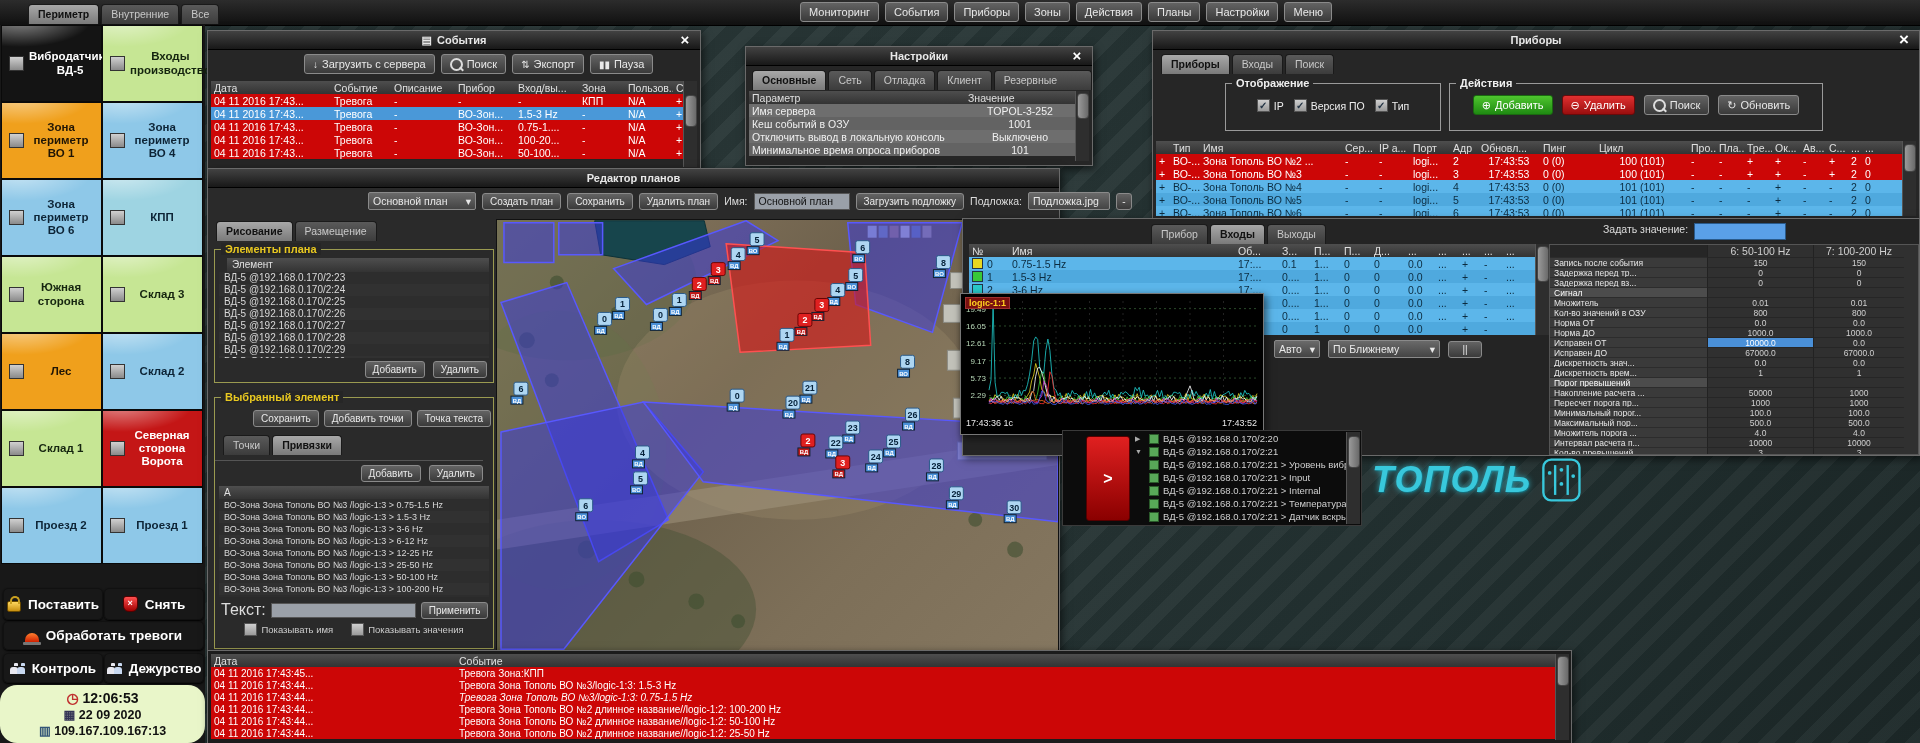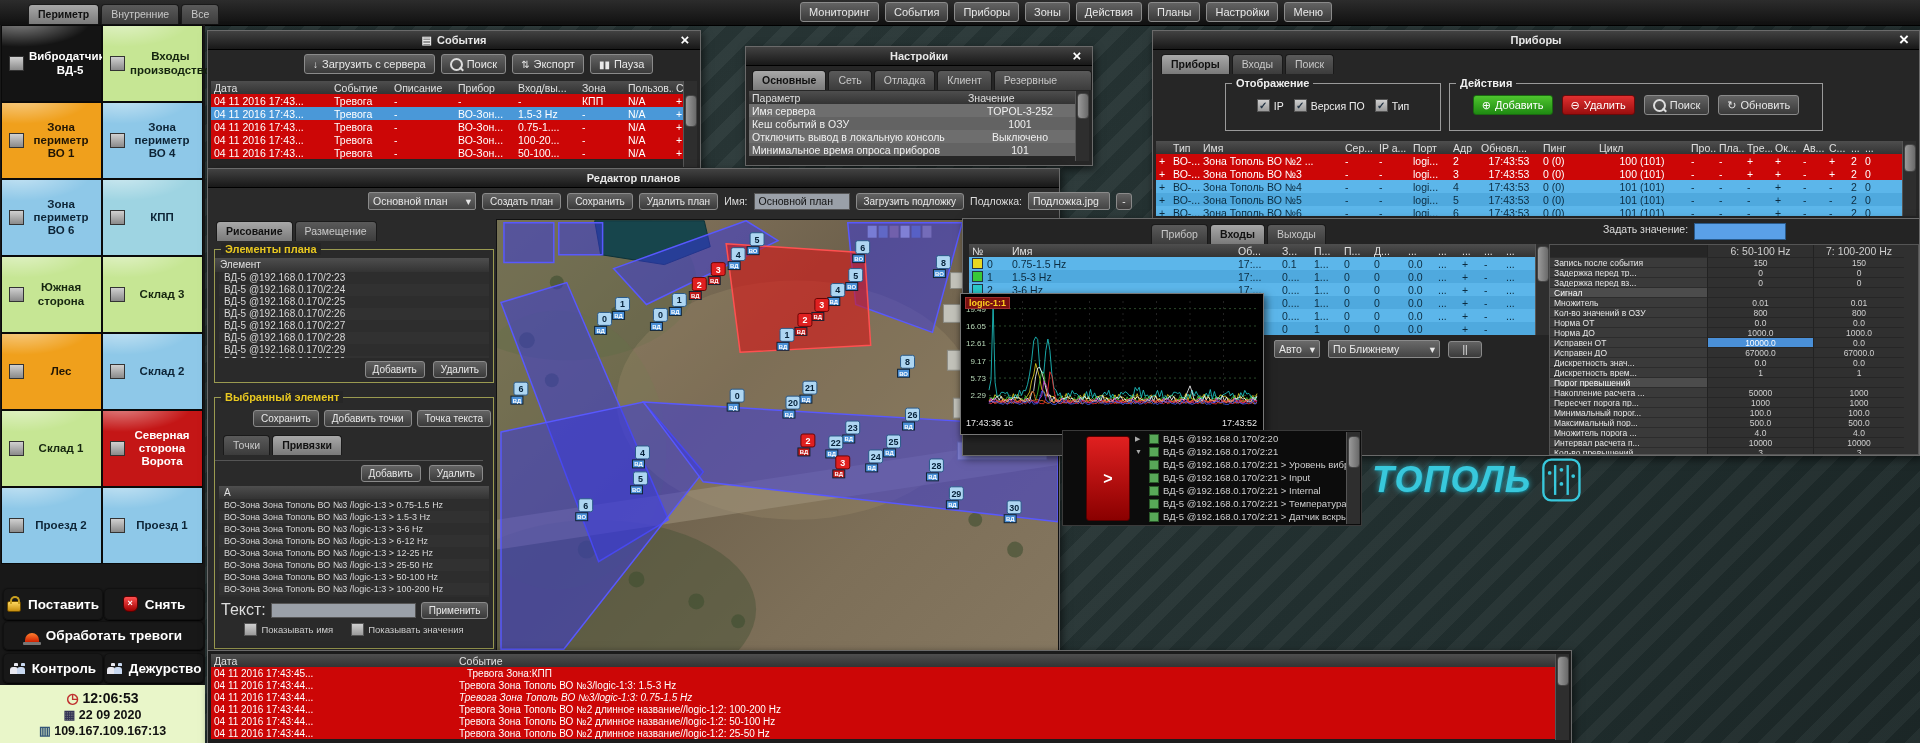--- a/index.html
+++ b/index.html
@@ -188,21 +188,21 @@
         <span>Обработать тревоги</span>
     </div>
     <div class="sidebtn" id="btn-control" style="left:3px;top:628px;width:98px;height:28px;">
       <span class="i-people"></span>
         <span>Контроль</span>
     </div>
     <div class="sidebtn" id="btn-duty" style="left:104px;top:628px;width:98px;height:28px;">
       <span class="i-people"></span>
         <span>Дежурство</span>
     </div>
-    <div class="abs" id="infobox" style="left:0;top:660px;width:205px;height:58px;background:#e9f6c9;color:#111;display:flex;flex-direction:column;align-items:center;justify-content:center;gap:1px;">
+    <div class="abs" id="infobox" style="left:0;top:660px;width:205px;height:58px;background:#e9f6c9;color:#111;display:flex;flex-direction:column;align-items:center;justify-content:center;gap:1px;border-radius:17px;">
       <div style="font-size:14px;font-weight:bold;"><span style="color:#c03030;">◷ </span><span>12:06:53</span></div>
       <div style="font-size:12.5px;font-weight:bold;"><span style="color:#335;">▦ </span><span>22 09 2020</span></div>
       <div style="font-size:12.5px;font-weight:bold;"><span style="color:#357;">▥ </span><span>109.167.109.167:13</span></div>
     </div>
   </div>
 
   <div class="win" id="win-events" style="left:207px;top:30px;width:492px;height:140px;">
     <div class="titlebar">
       <span style="margin-right:5px;">▤</span>
       <span>События</span>
@@ -353,21 +353,21 @@
         </div>
       <div class="btn small" style="width:16px;padding:1px;">-</div>
     </div>
 
     <div class="tabs" id="plan-tabs" style="position:absolute;left:8px;top:52px;">
         <div class="tab active">Рисование</div>
         <div class="tab">Размещение</div>
       </div>
     <div class="groupbox" style="left:6px;top:80px;width:278px;height:132px;">
       <span class="gtitle">Элементы плана</span>
-      <div class="th" style="margin:8px 4px 0 0;height:14px;line-height:14px;padding:0 5px;font-size:10px;">Элемент</div>
+      <div class="th" style="margin:8px 4px 0 12px;height:14px;line-height:14px;padding:0 5px;font-size:10px;">Элемент</div>
       <div id="elements-list" style="margin:0 4px;height:86px;overflow:hidden;background:#2d2d2d;">
           <div class="listrow">ВД-5   @192.168.0.170/2:23</div>
           <div class="listrow">ВД-5   @192.168.0.170/2:24</div>
           <div class="listrow">ВД-5   @192.168.0.170/2:25</div>
           <div class="listrow">ВД-5   @192.168.0.170/2:26</div>
           <div class="listrow">ВД-5   @192.168.0.170/2:27</div>
           <div class="listrow">ВД-5   @192.168.0.170/2:28</div>
           <div class="listrow">ВД-5   @192.168.0.170/2:29</div>
           <div class="listrow">ВД-5   @192.168.0.170/2:30</div>
         </div>
@@ -1172,21 +1172,21 @@
         <circle cx="26" cy="34" r="2.4" fill="#38c8dc"></circle>
     </svg>
   </div>
 
   <div class="win" id="win-log" style="left:207px;top:650px;width:1363px;height:92px;background:#1c1c1c;">
     <div id="log-table" style="position:absolute;left:3px;top:3px;width:1344px;height:86px;overflow:hidden;">
         <div class="grid th" style="grid-template-columns: 245px 1085px; height: 13px;">
           <span class="cell">Дата</span>
           <span class="cell">Событие</span>
         </div>
-        <div class="grid row-alarm" style="grid-template-columns: 245px 1085px; height: 12px; gap: 8px;">
+        <div class="grid row-alarm" style="grid-template-columns: 245px 1085px; height: 12px;">
           <span class="cell" style="font-size: 10px;">04 11 2016 17:43:45...</span>
           <span class="cell" style="font-size: 10px;">Тревога Зона:КПП</span>
         </div>
         <div class="grid row-alarm" style="grid-template-columns: 245px 1085px; height: 12px;">
           <span class="cell" style="font-size: 10px;">04 11 2016 17:43:44...</span>
           <span class="cell" style="font-size: 10px;">Тревога Зона Тополь ВО №3/logic-1:3: 1.5-3 Hz</span>
         </div>
         <div class="grid row-alarm" style="grid-template-columns: 245px 1085px; height: 12px;">
           <span class="cell" style="font-size: 10px;">04 11 2016 17:43:44...</span>
           <span class="cell" style="font-size: 10px; font-style: italic;">Тревога Зона Тополь ВО №3/logic-1:3: 0.75-1.5 Hz</span>

